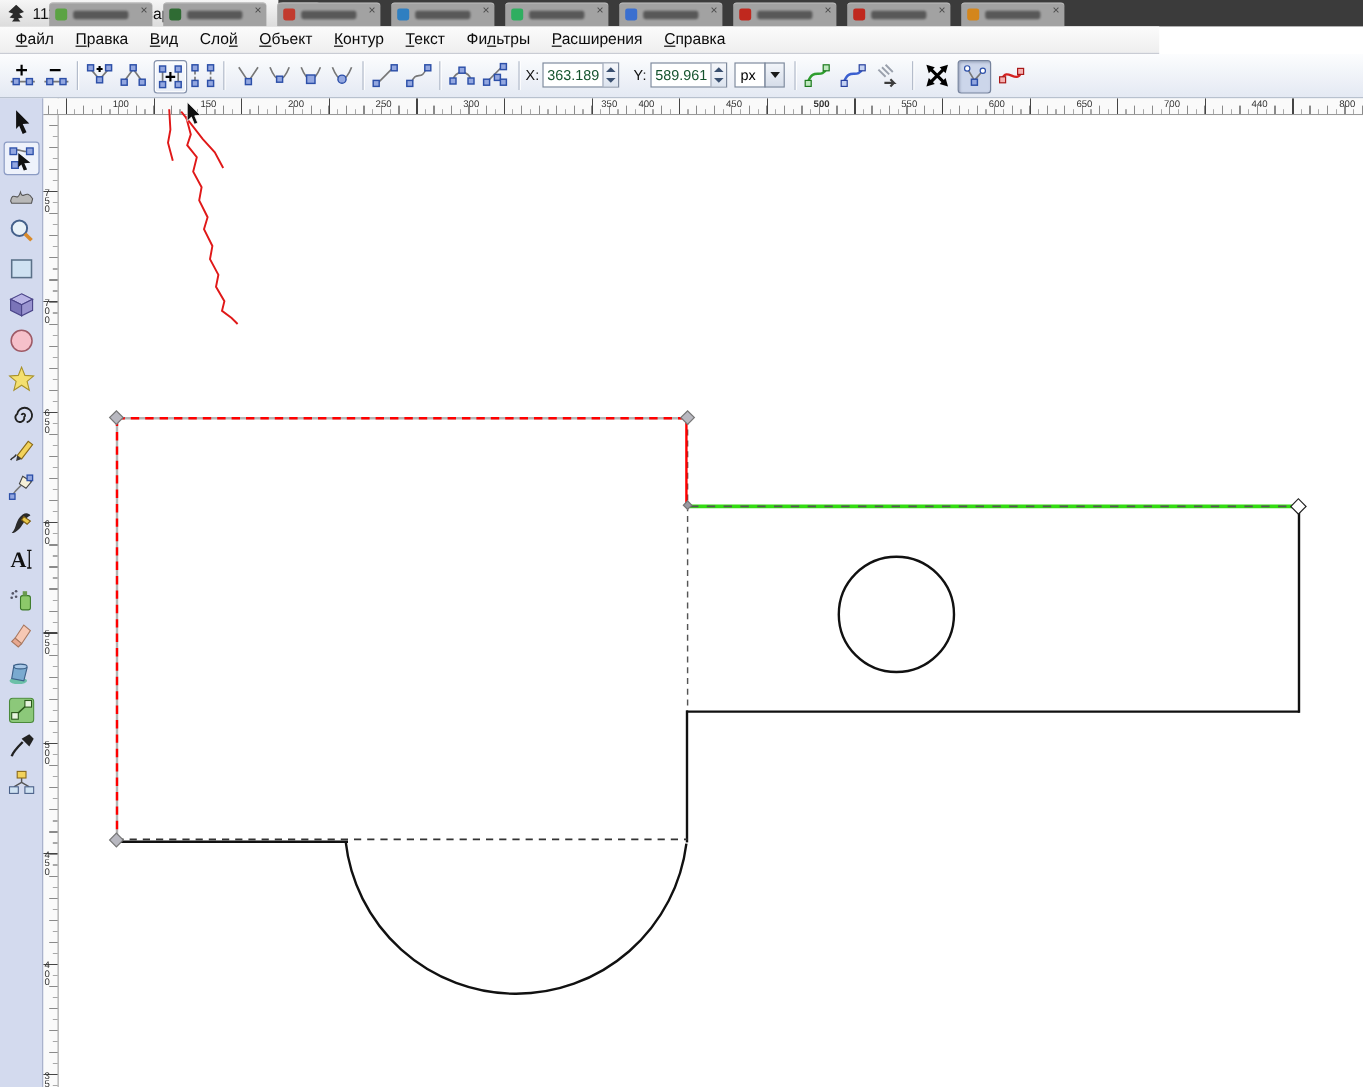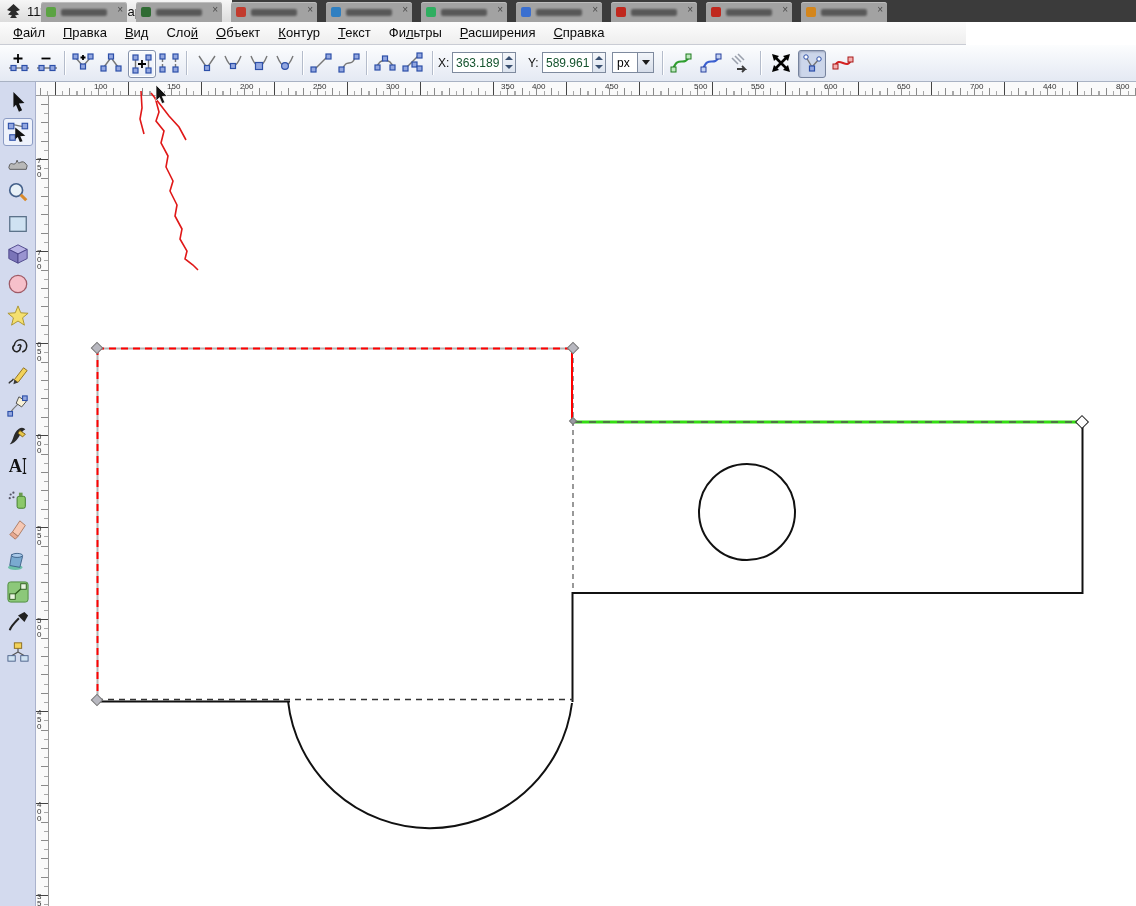--- a/index.html
+++ b/index.html
@@ -347,21 +347,21 @@
   <div id="ruler-corner"></div>
   <div id="hruler">
       <span class="hlab" style="left: 58px;">100</span>
       <span class="hlab" style="left: 131px;">150</span>
       <span class="hlab" style="left: 204px;">200</span>
       <span class="hlab" style="left: 277px;">250</span>
       <span class="hlab" style="left: 350px;">300</span>
       <span class="hlab" style="left: 423px; margin-left: 42px;">350</span>
       <span class="hlab" style="left: 496px;">400</span>
       <span class="hlab" style="left: 569px;">450</span>
-      <span class="hlab" style="left: 658px;">500</span>
+      <span class="hlab" style="left: 642px; font-weight: bold;">500</span>
       <span class="hlab" style="left: 715px;">550</span>
       <span class="hlab" style="left: 788px;">600</span>
       <span class="hlab" style="left: 861px;">650</span>
       <span class="hlab" style="left: 934px;">700</span>
       <span class="hlab" style="left: 1007px;">440</span>
       <span class="hlab" style="left: 1080px;">800</span>
     </div>
   <div id="vruler">
       <span class="vlab" style="top: 61px;">7
 5

